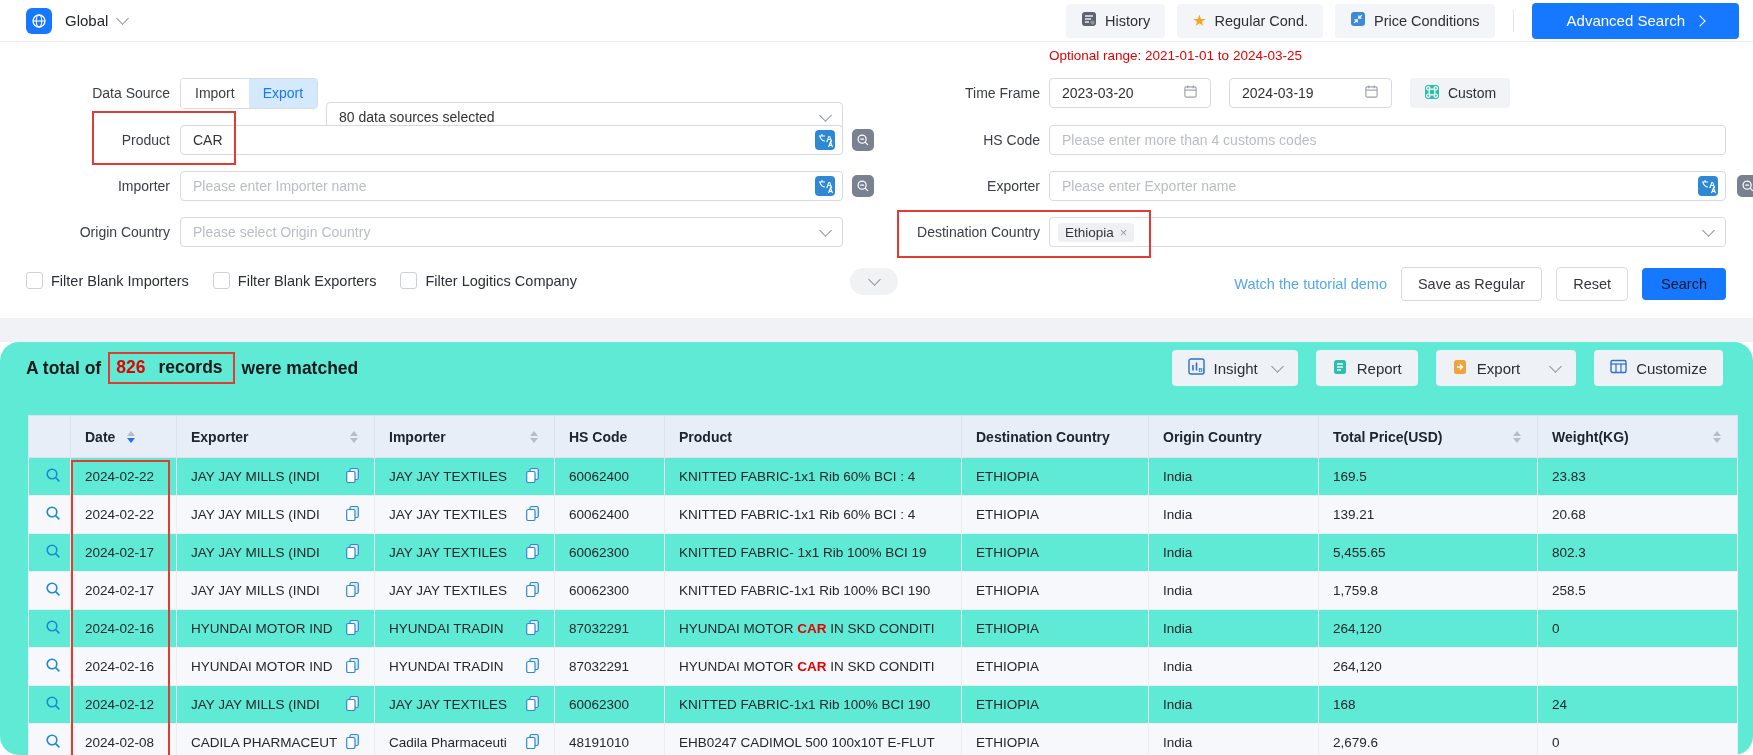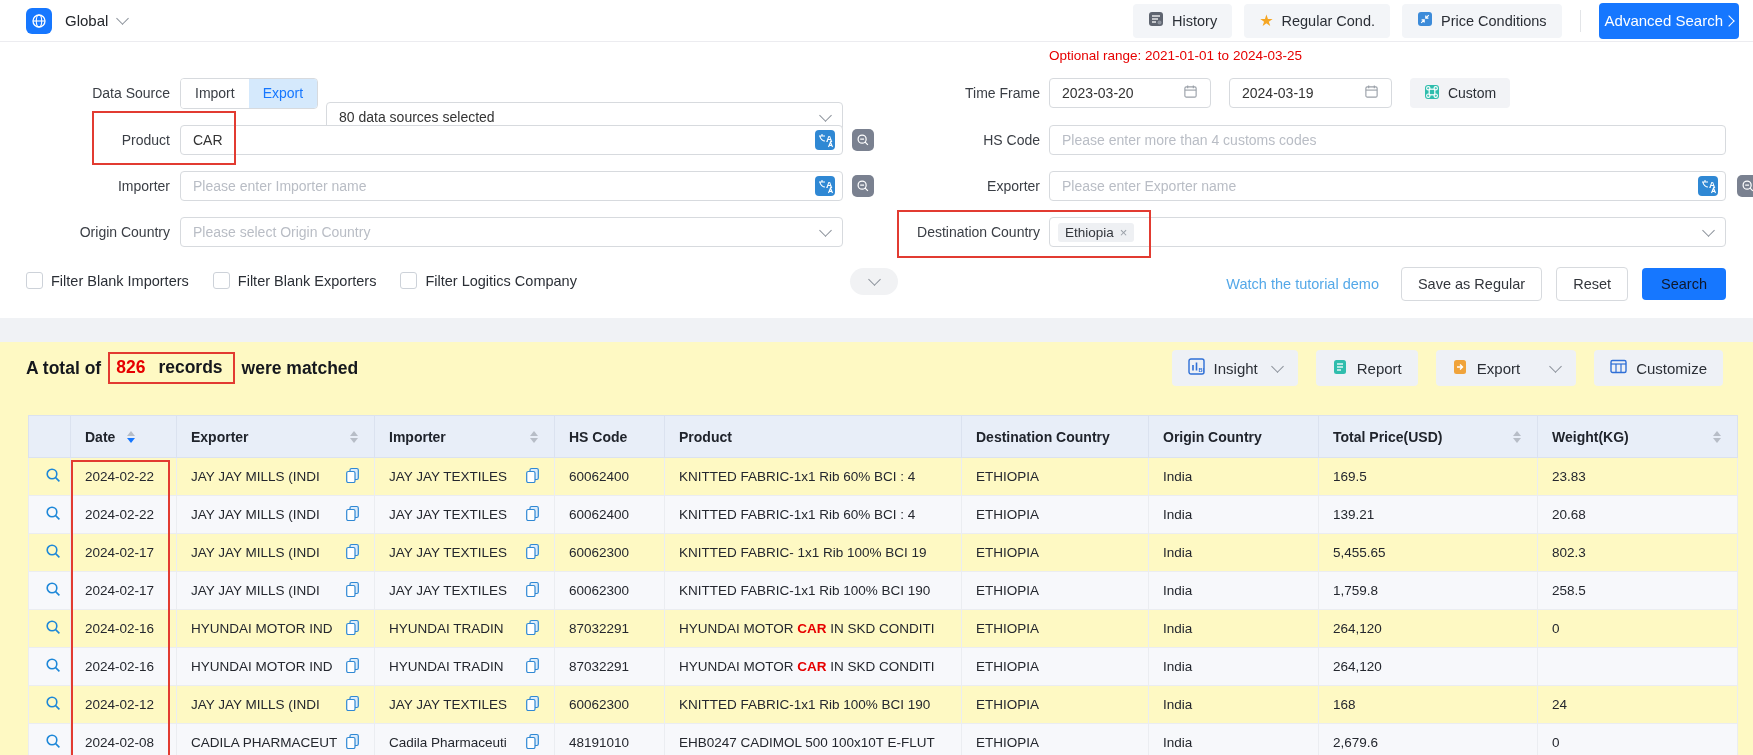--- a/index.html
+++ b/index.html
@@ -13,21 +13,21 @@
         align-items:center;justify-content:center;flex:0 0 auto;}
   .region-name{margin-left:13px;font-size:15px;color:#23262b;}
   .chev{display:inline-block;width:8px;height:8px;border-right:1.6px solid #8a9099;
         border-bottom:1.6px solid #8a9099;transform:rotate(45deg);margin-top:-4px;}
   .chev.white{border-color:#fff;transform:rotate(-45deg);width:7px;height:7px;margin:0 0 0 2px;}
   .topbar-right{margin-left:auto;display:flex;align-items:center;gap:12px;}
   .tb-btn{height:34px;background:#f3f5f8;border-radius:4px;display:flex;align-items:center;
           gap:8px;padding:0 15px;font-size:14.5px;color:#2b2f36;cursor:pointer;}
   .v-divider{width:1px;height:22px;background:#e3e5e8;margin:0 6px;}
   .btn-advanced{height:36px;background:#1677ff;color:#fff;border-radius:4px;display:flex;
-          align-items:center;padding:0 6px;font-size:15px;cursor:pointer;}
+          align-items:center;gap:9px;padding:0 35px;font-size:15px;cursor:pointer;}
   
   .form-section{position:absolute;top:42px;left:0;width:1753px;height:276px;background:#fff;}
   .optional-range{position:absolute;left:1049px;top:6px;font-size:13.5px;color:#e60000;}
   .frow{position:absolute;left:0;width:1753px;height:30px;}
   .r1{top:36px}.r2{top:83px}.r3{top:129px}.r4{top:175px}.r5{top:224px;height:34px}
   .flabel{position:absolute;top:0;line-height:30px;font-size:14px;color:#3a3e45;text-align:right;}
   .left-label{left:0;width:170px;}
   .right-label{left:840px;width:200px;}
   .seg{position:absolute;left:180px;top:0;height:31px;display:flex;border:1px solid #d7dade;
        border-radius:4px;overflow:hidden;box-sizing:border-box;}
@@ -62,28 +62,28 @@
   .excl.p2{left:852px}.excl.p3{left:852px}.excl.p3r{left:1737px}
   .tag{display:flex;align-items:center;gap:6px;background:#eef0f3;border-radius:3px;
        padding:2px 7px;font-size:13.5px;color:#33363c;}
   .tag .x{color:#9aa0a8;font-size:13px;cursor:pointer;}
   .cb-row{position:absolute;left:26px;top:6px;display:flex;gap:24px;align-items:center;}
   .cb{display:flex;align-items:center;gap:8px;font-size:14.5px;color:#2b2f36;cursor:pointer;}
   .cbbox{width:15px;height:15px;border:1px solid #cdd2d9;border-radius:3px;background:#fff;}
   .fold-pill{position:absolute;left:850px;top:2px;width:48px;height:27px;background:#f1f2f4;
        border-radius:14px;display:flex;align-items:center;justify-content:center;cursor:pointer;}
   .form-actions{position:absolute;right:27px;top:1px;display:flex;align-items:center;gap:14px;}
-  .link{color:#54a8e8;font-size:14.5px;margin-right:8px;cursor:pointer;text-align:right;}
+  .link{color:#54a8e8;font-size:14.5px;cursor:pointer;text-align:right;}
   .btn-plain{height:32px;padding:0 16px;border:1px solid #d7dade;border-radius:4px;background:#fff;
        font-size:14.5px;color:#33363c;display:flex;align-items:center;cursor:pointer;}
   .btn-primary{height:32px;padding:0 19px;border-radius:4px;background:#1677ff;color:#0f172a;
        font-size:14.5px;display:flex;align-items:center;cursor:pointer;}
   .band{position:absolute;top:318px;left:0;width:1753px;height:24px;background:#f0f2f5;}
   
-  .results{position:absolute;top:342px;left:0;width:1753px;height:413px;background:#fef9c3;}
+  .results{position:absolute;top:342px;left:0;width:1753px;height:413px;background:#5eead4;border-radius:19px;}
   .res-head{position:absolute;top:8px;left:26px;right:30px;display:flex;align-items:center;}
   .title{font-size:17.5px;font-weight:bold;color:#15181d;display:flex;align-items:center;gap:7px;}
   .total-box{display:inline-flex;align-items:baseline;gap:13px;border:2px solid #e23b31;
        padding:3px 10px 4px 6px;}
   .count{color:#e60000;}
   .res-actions{margin-left:auto;display:flex;gap:18px;}
   .r-btn{height:36px;background:#eef1f6;border-radius:4px;display:flex;align-items:center;gap:9px;
        padding:0 16px;font-size:15px;color:#2b2f36;cursor:pointer;}
   .r-btn .chev{margin-left:6px;}
   

